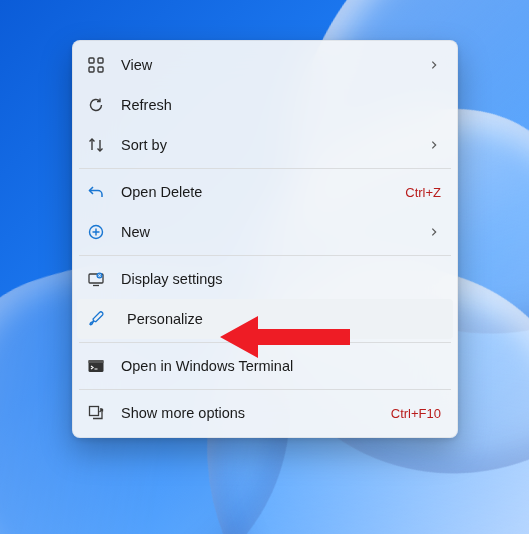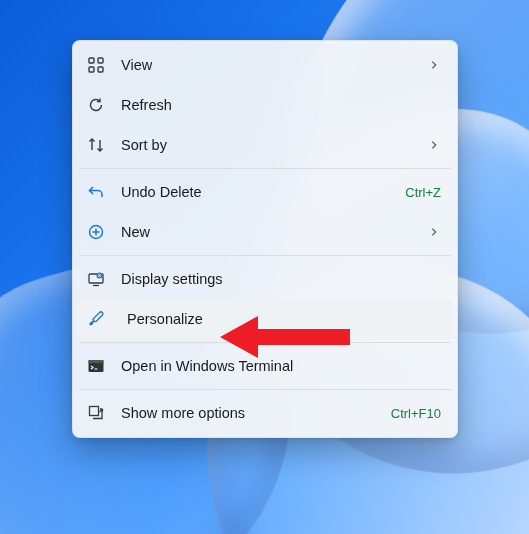--- a/index.html
+++ b/index.html
@@ -28,21 +28,21 @@
       padding:4px;
     }
     .item {
       display:flex; align-items:center;
       height:40px; padding:0 12px 0 10px;
       border-radius:4px; cursor:default;
     }
     .item.hover { background:#eef2f5;gap:6px; }
     .ico { width:18px; height:18px; display:flex; align-items:center; justify-content:center; flex-shrink:0; color:#3a3a3a; }
     .label { margin-left:16px; flex:1; font-size:14.5px; }
-    .accel { color:#15803d; font-size:13px; margin-left:8px; }
+    .accel { color:#b91c1c; font-size:13px; margin-left:8px; }
     .chev { width:14px; display:flex; align-items:center; justify-content:center; color:#5a5a5a; margin-left:8px;}
     .sep { height:1px; background:#dadcde; margin:3px 2px; }
     .arrow {
       position:absolute; left:220px; top:316px; width:130px; height:42px; pointer-events:none;
     }
   </style>
 </head>
 <body>
 
 <div class="bg">
@@ -100,21 +100,21 @@
 
   <div class="sep"></div>
 
   <div class="item">
     <span class="ico" style="color:#1976d2">
       <svg viewBox="0 0 18 18" width="18" height="18" fill="none" stroke="currentColor" stroke-width="1.5">
         <path d="M6 4L2.5 7.5 6 11"></path>
           <path d="M2.5 7.5H11a4 4 0 0 1 4 4V14"></path>
       </svg>
     </span>
-    <span class="label">Undo Delete</span>
+    <span class="label">Open Delete</span>
     <span class="accel">Ctrl+Z</span>
   </div>
 
   <div class="item">
     <span class="ico" style="color:#1976d2">
       <svg viewBox="0 0 18 18" width="18" height="18" fill="none" stroke="currentColor" stroke-width="1.4">
         <circle cx="9" cy="9" r="6.5"></circle>
           <path d="M9 5.5v7M5.5 9h7"></path>
       </svg>
     </span>

